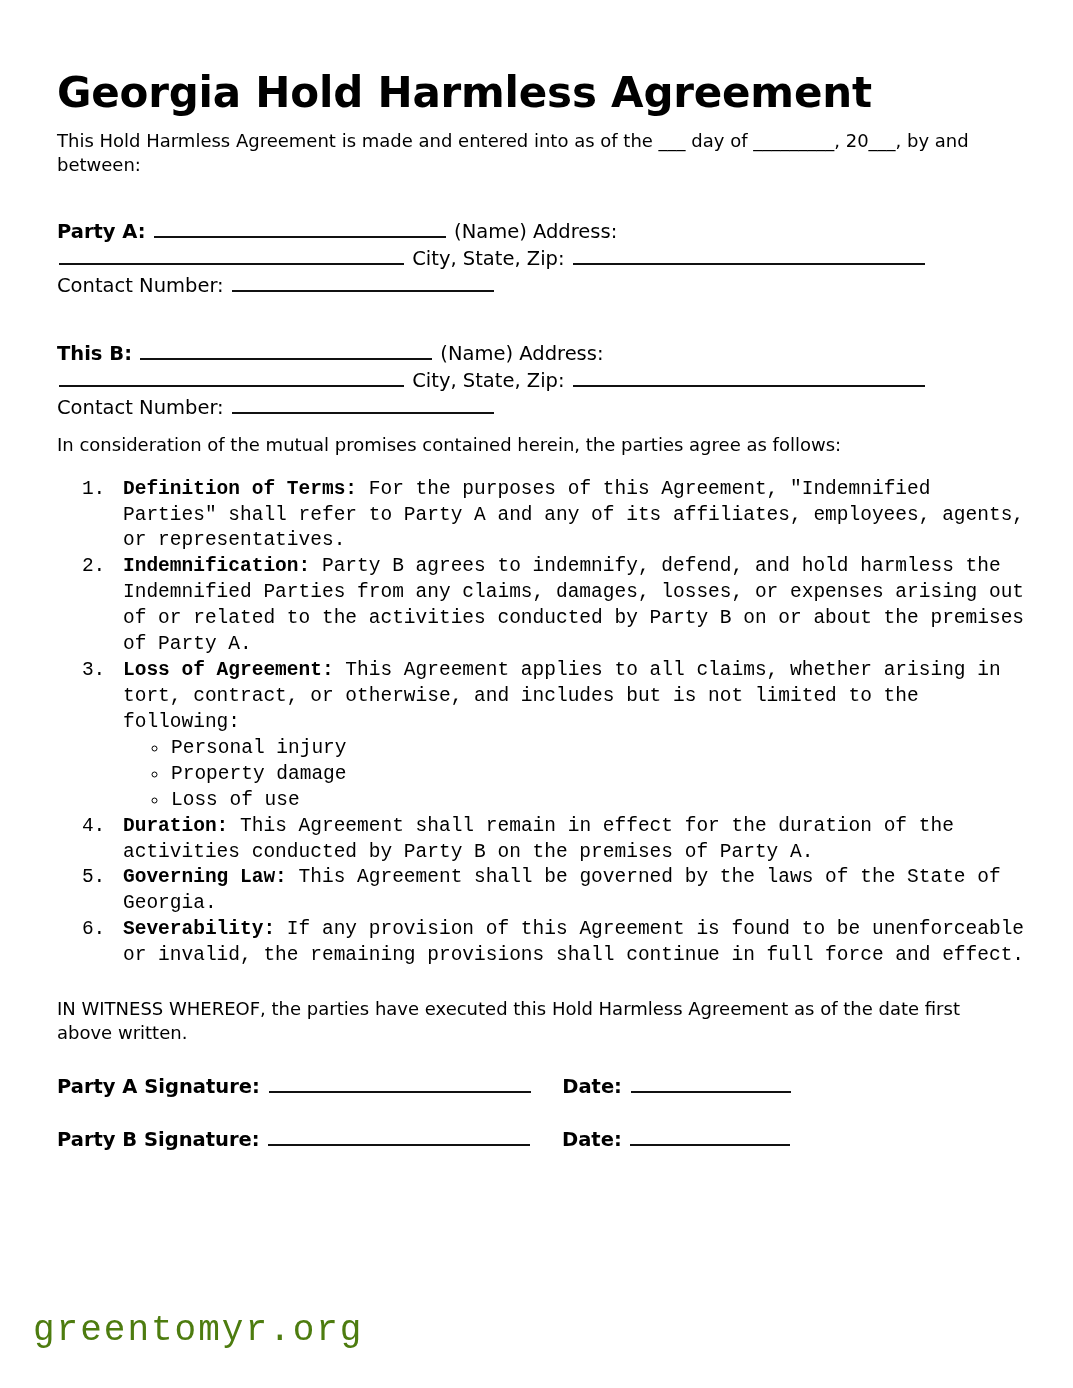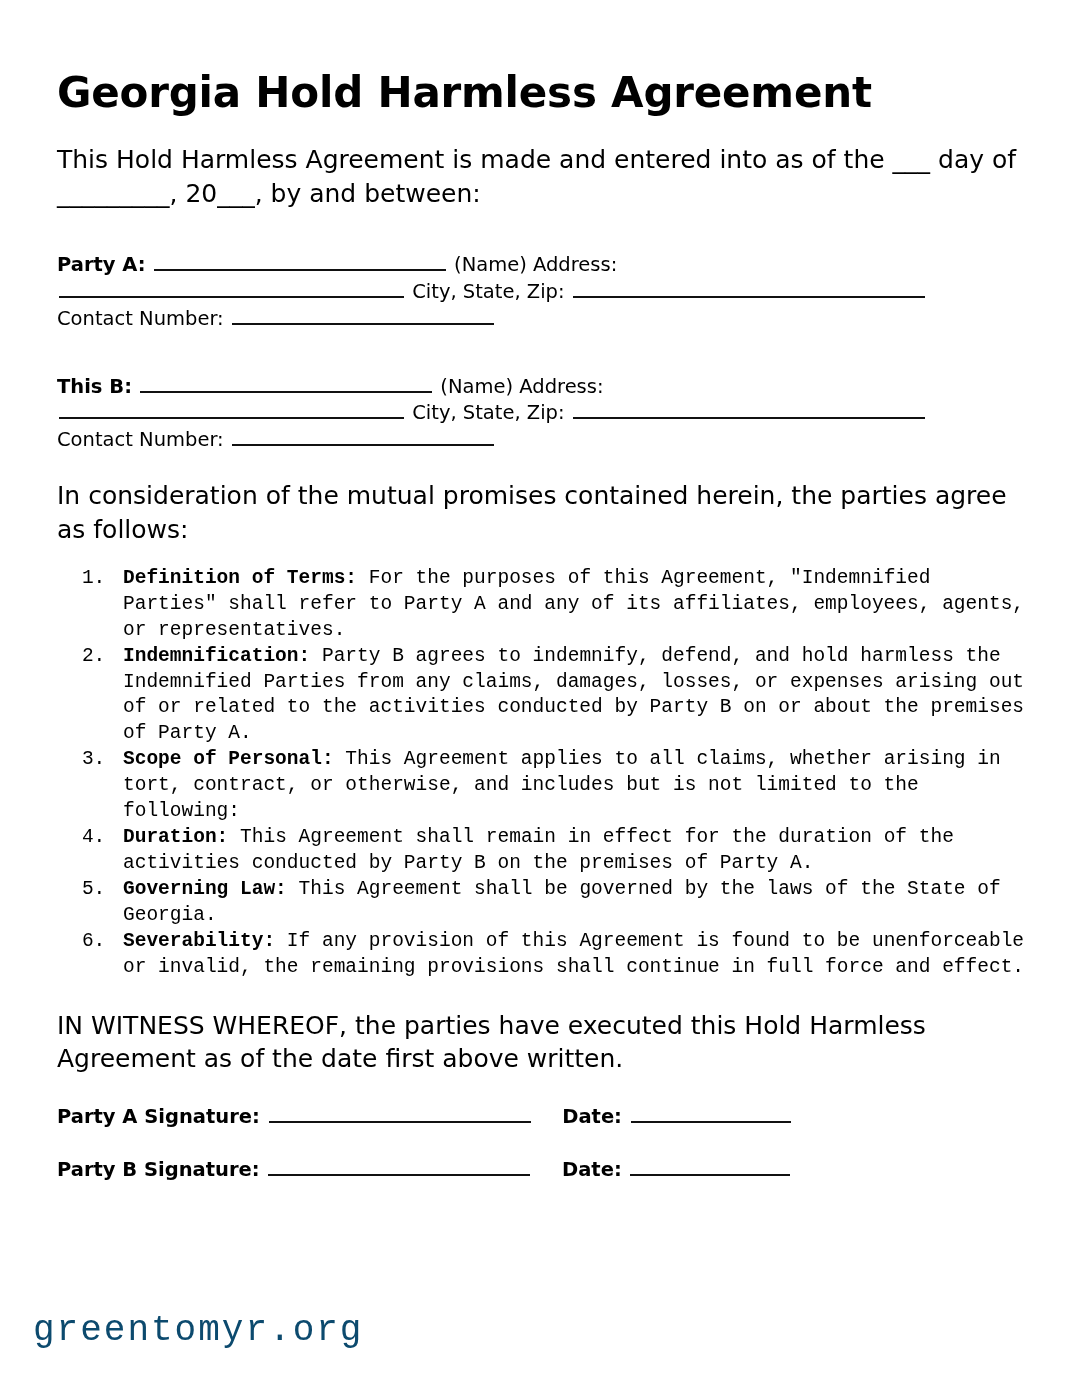--- a/index.html
+++ b/index.html
@@ -27,23 +27,23 @@
 
   .doc-title {
     font-size: 42px;
     font-weight: bold;
     letter-spacing: -0.2px;
     margin: 12px 0 0 0;
     line-height: 1.15;
   }
 
   .para {
-    font-size: 25px;
+    font-size: 18px;
     line-height: 1.33;
-    margin: 26px 0 0 0;
+    margin: 12px 0 0 0;
     max-width: 960px;
   }
 
   .blk {
     font-size: 19.5px;
     line-height: 1.33;
     margin-top: 42px;
   }
   .blk-line {
     white-space: nowrap;
@@ -97,21 +97,21 @@
   }
   .sig-row .gap { display: inline-block; width: 16px; }
 
   .footer {
     position: absolute;
     left: 33px;
     top: 1310px;
     font-family: "Liberation Mono", "DejaVu Sans Mono", monospace;
     font-size: 36px;
     letter-spacing: 2px;
-    color: #0c4a6e;
+    color: #4d7c0f;
     text-align: center;
   }
 </style>
 </head>
 <body>
 
 <div class="page">
 
   <h1 class="doc-title">Georgia Hold Harmless Agreement</h1>
 
@@ -158,22 +158,27 @@
   <ol class="terms">
     <li>
       <b>Definition of Terms:</b>
       <span>For the purposes of this Agreement, "Indemnified Parties" shall refer to Party A and any of its affiliates, employees, agents, or representatives.</span>
     </li>
     <li>
       <b>Indemnification:</b>
       <span>Party B agrees to indemnify, defend, and hold harmless the Indemnified Parties from any claims, damages, losses, or expenses arising out of or related to the activities conducted by Party B on or about the premises of Party A.</span>
     </li>
     <li>
-      <b>Scope of Personal:</b>
+      <b>Loss of Agreement:</b>
       <span>This Agreement applies to all claims, whether arising in tort, contract, or otherwise, and includes but is not limited to the following:</span>
+      <ul class="sub">
+        <li>Personal injury</li>
+        <li>Property damage</li>
+        <li>Loss of use</li>
+      </ul>
     </li>
     <li>
       <b>Duration:</b>
       <span>This Agreement shall remain in effect for the duration of the activities conducted by Party B on the premises of Party A.</span>
     </li>
     <li>
       <b>Governing Law:</b>
       <span>This Agreement shall be governed by the laws of the State of Georgia.</span>
     </li>
     <li>

